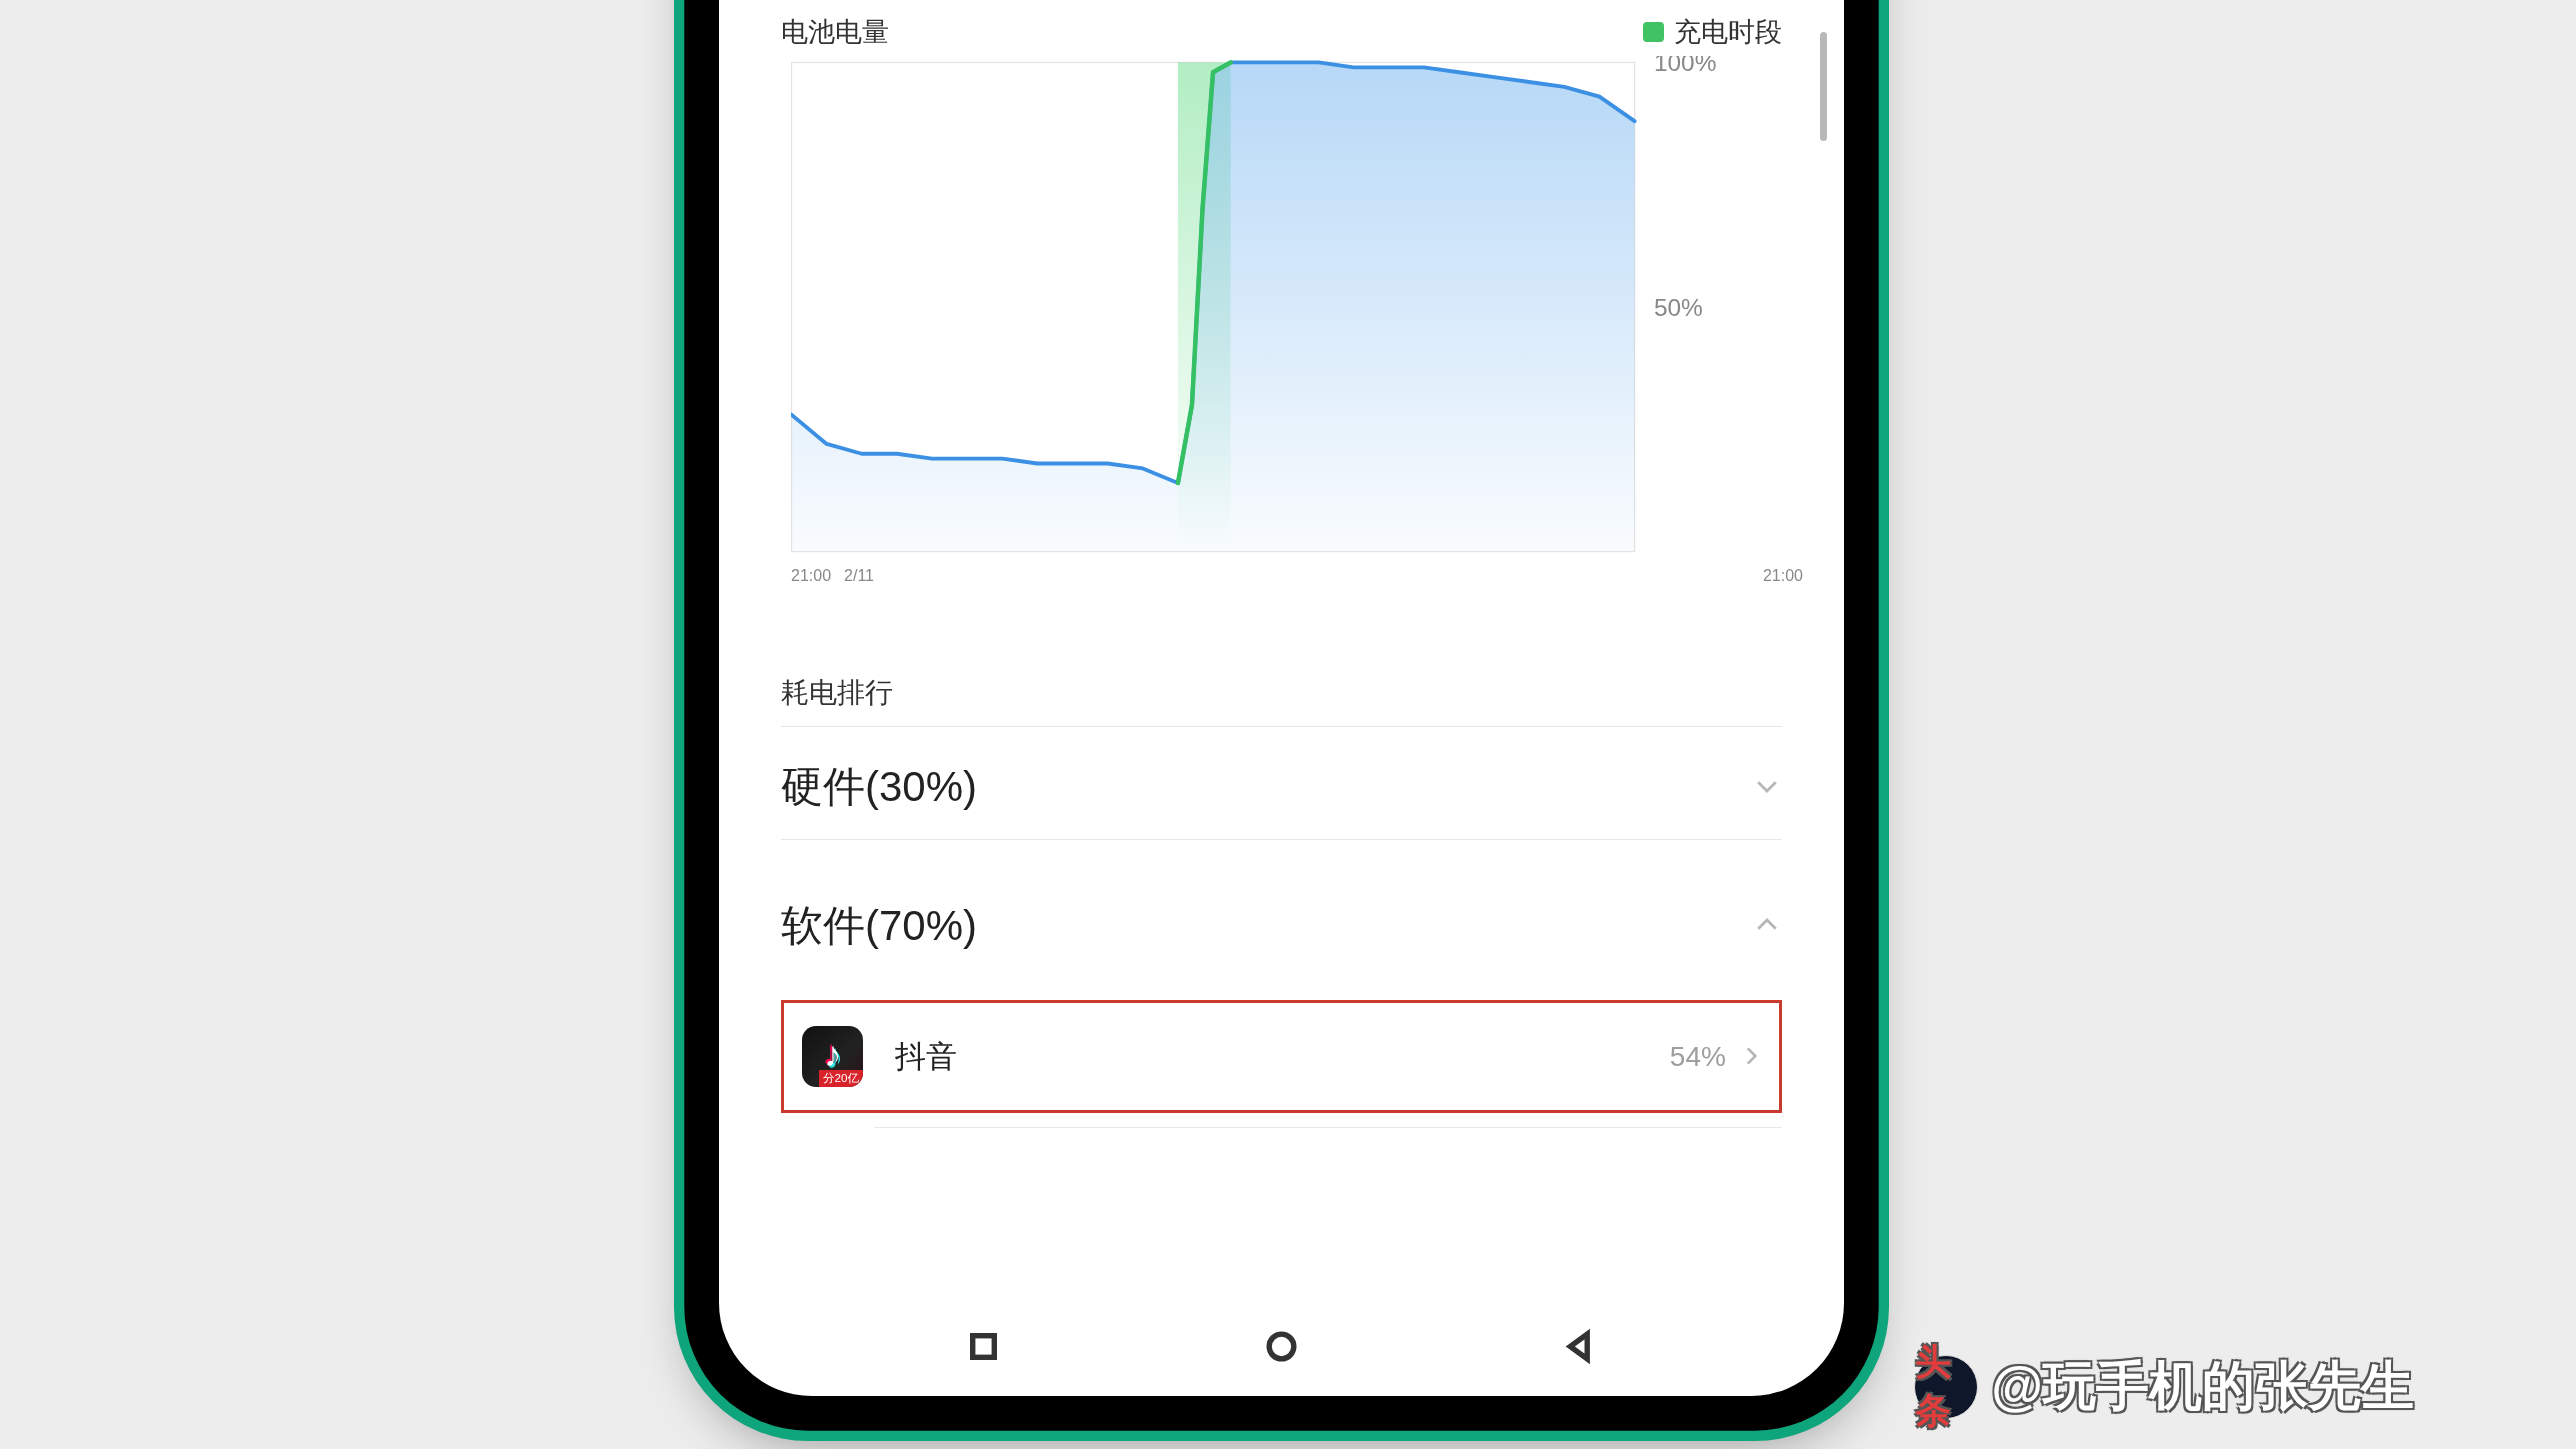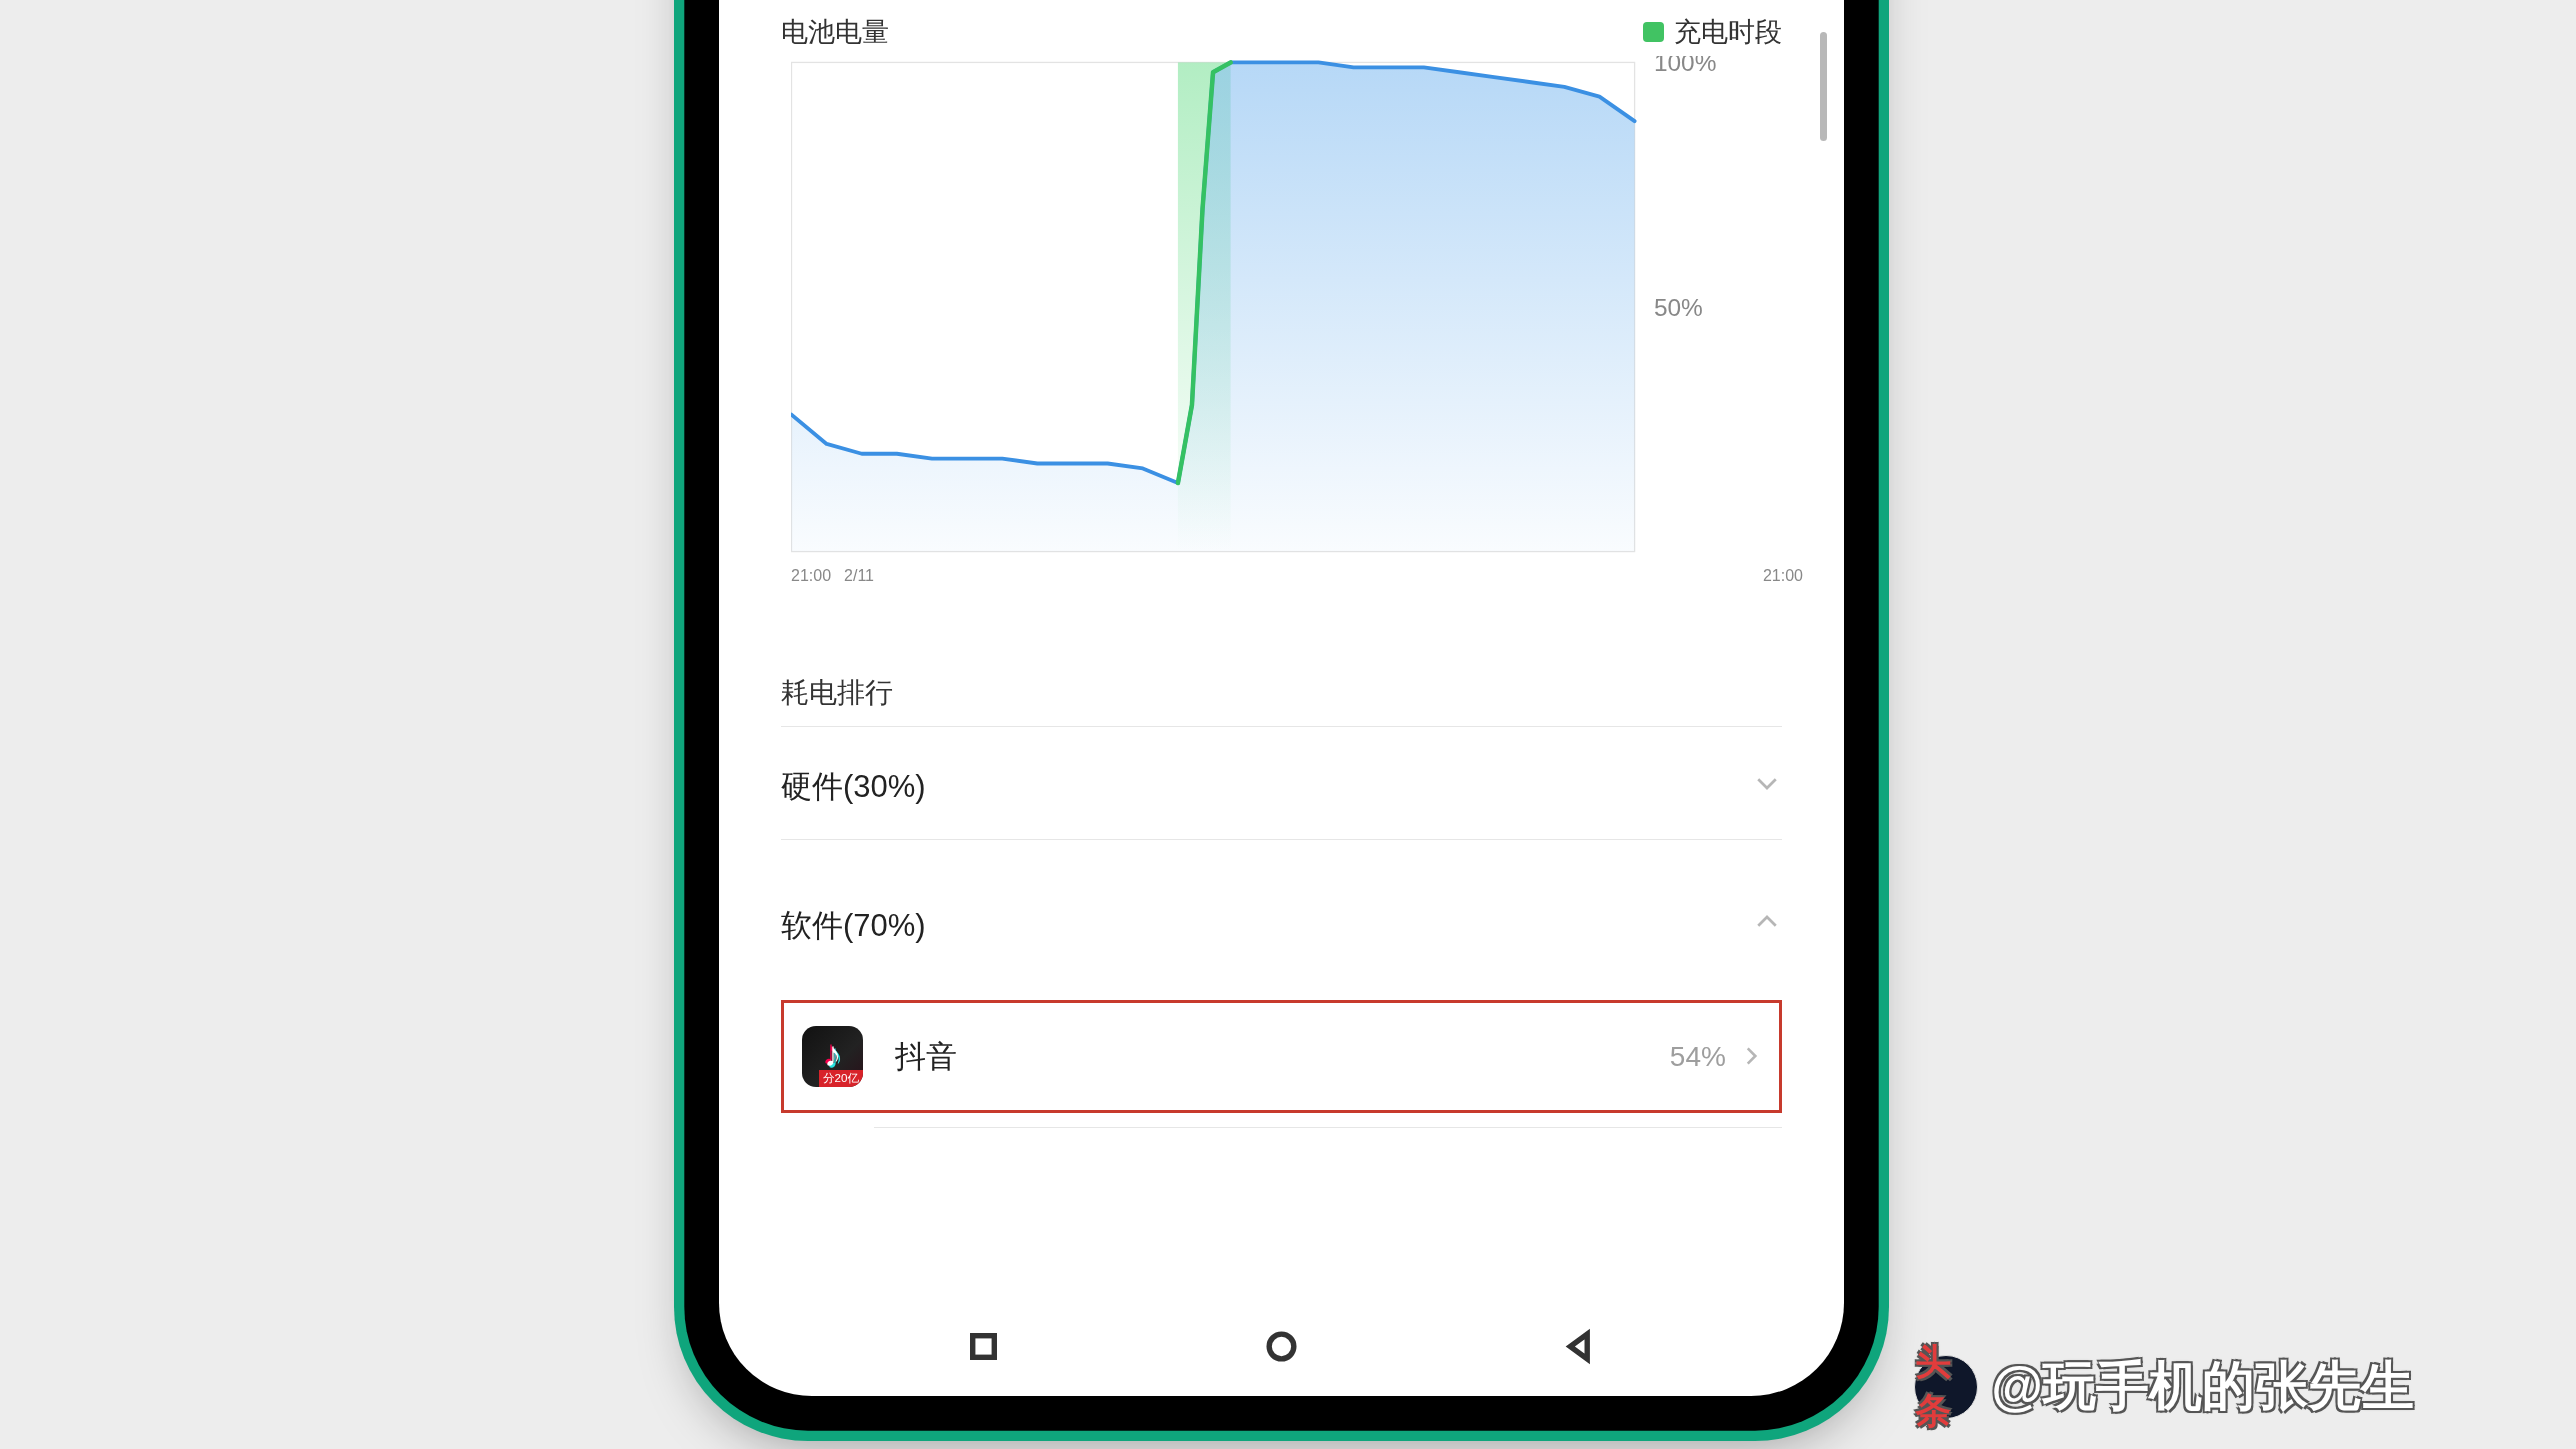--- a/index.html
+++ b/index.html
@@ -98,21 +98,21 @@
   left:62px; right:62px;
   height:1.3px;
   background:#E6E6E6;
 }
 .row {
   position:absolute;
   left:62px; right:62px;
   display:flex;
   align-items:center;
   justify-content:space-between;
-  font-size:31px;
+  font-size:42px;
   color:#222;
   height:77px;
 }
 .row .chev { color:#B6B6B6; }
 .row .chev svg { width:30px; height:30px; }
 
 .app-row {
   position:absolute;
   left:62px; right:62px;
   height:113px;

